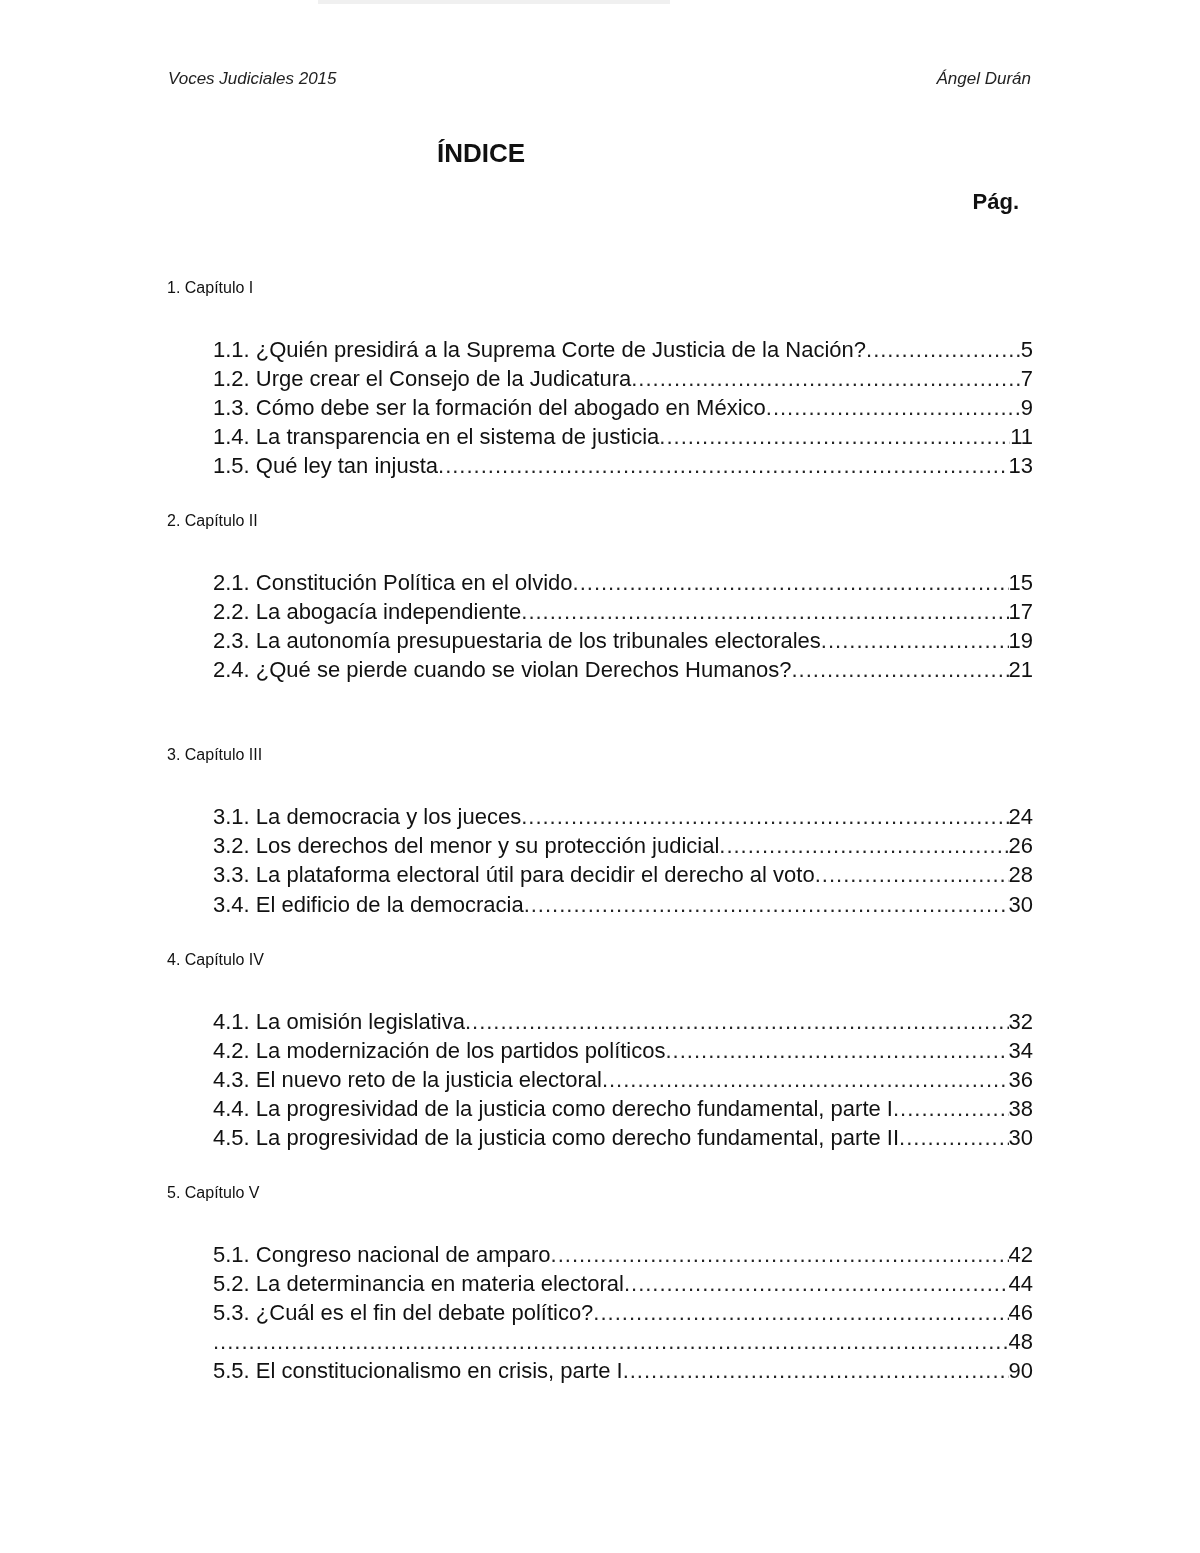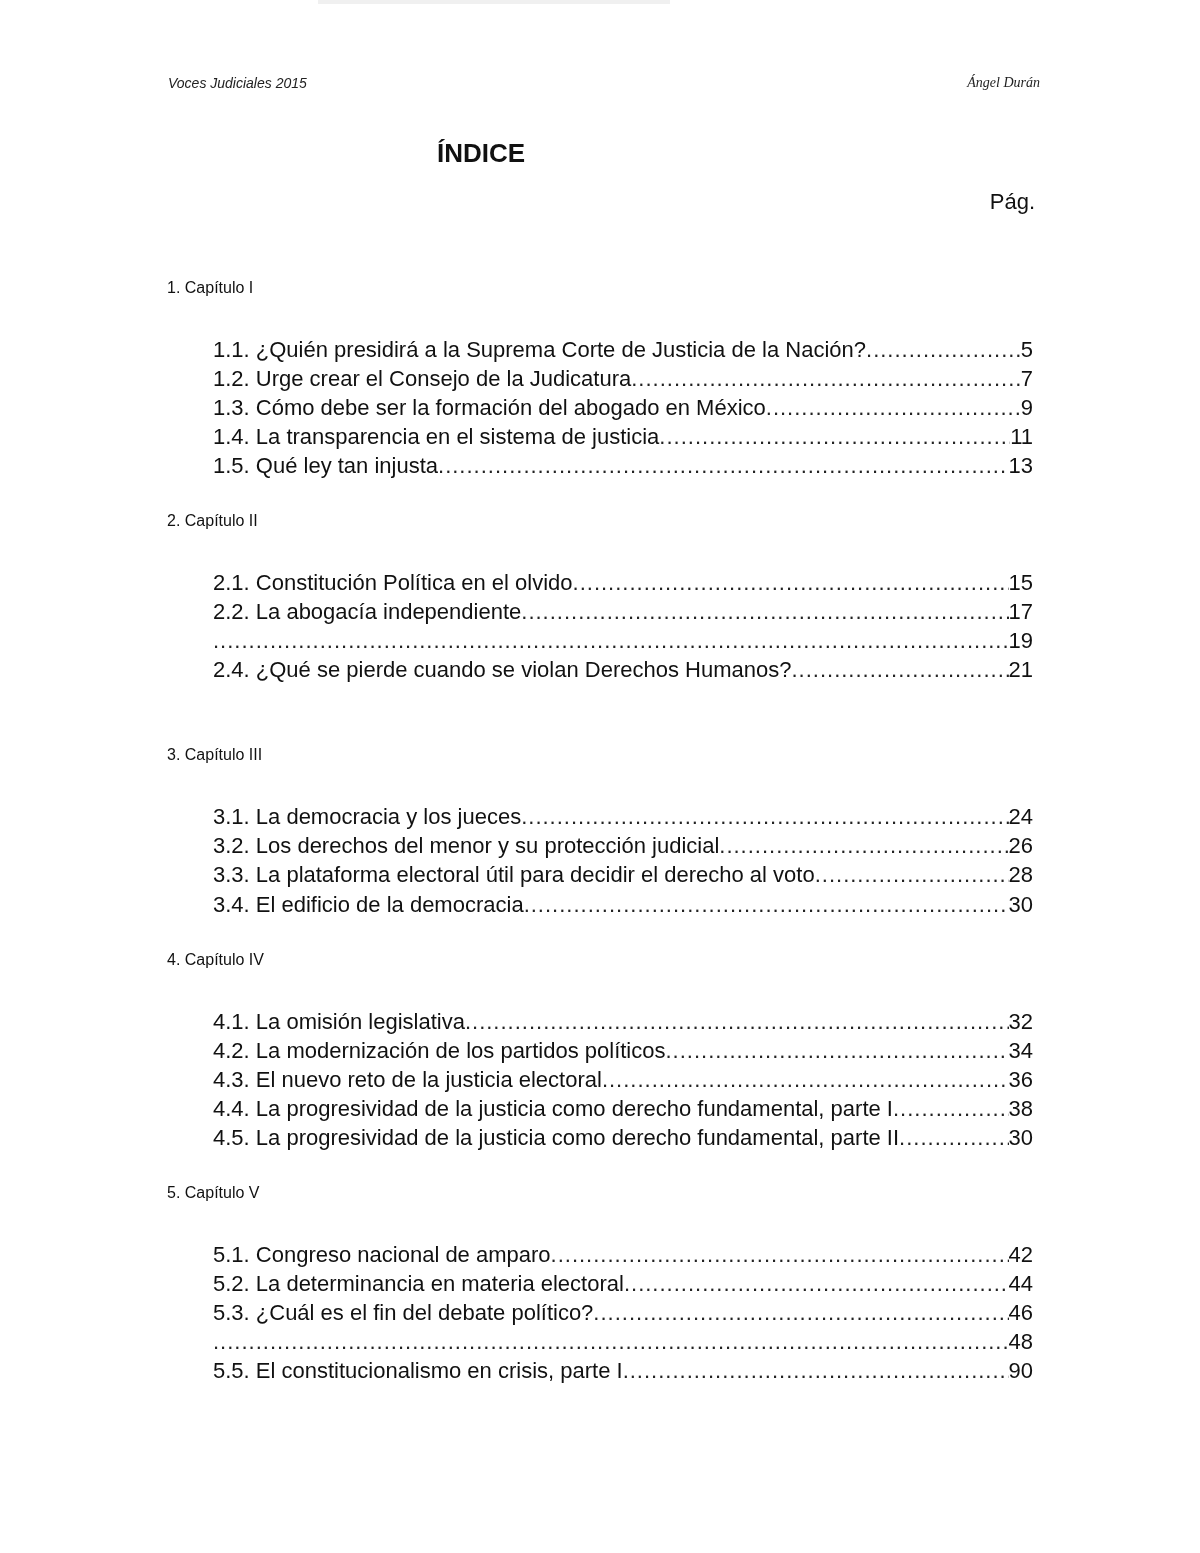--- a/index.html
+++ b/index.html
@@ -1,24 +1,24 @@
 <!DOCTYPE html>
 <html><head>
   <meta charset="utf-8">
   <style>
     html, body { margin: 0; padding: 0; background: #ffffff; }
     body { width: 1200px; height: 1553px; position: relative; overflow: hidden;
            font-family: "Liberation Sans", sans-serif; color: #111111; }
     .topbar { position: absolute; left: 318px; top: 0; width: 352px; height: 4px; background: #f0f0f0; }
-    .header-left, .header-right { position: absolute; top: 69px; font-style: italic; font-size: 14px; color: #222; margin-top: 6px; }
+    .header-left, .header-right { position: absolute; top: 69px; font-style: italic; font-size: 17px; color: #222; }
     .header-left { left: 168px; }
-    .header-right { right: 160px; font-family: Liberation Serif, serif; }
+    .header-right { right: 169px; }
     .title { position: absolute; top: 138px; left: 0; width: 962px; text-align: center;
              font-weight: bold; font-size: 26px; letter-spacing: 0px; }
-    .pag { position: absolute; top: 189px; right: 165px; font-size: 22px; }
+    .pag { position: absolute; top: 189px; right: 181px; font-size: 22px; font-weight: bold; }
     .toc { position: absolute; left: 0; top: 0; width: 1200px; }
     .chapter { position: absolute; left: 167px; font-size: 16px; white-space: nowrap; }
     .entry { position: absolute; left: 213px; width: 820px; height: 29px; font-size: 22px;
              display: flex; align-items: baseline; white-space: nowrap; }
     .entry .label { flex: 0 0 auto; text-align: right; }
     .entry .dots { flex: 1 1 auto; overflow: hidden; letter-spacing: 1px; color: #222; }
     .entry .dots::before { content: "..................................................................................................................................................................................."; }
     .entry .page { flex: 0 0 auto; }
   </style>
 </head>
@@ -66,20 +66,21 @@
       <span class="label">2.1. Constitución Política en el olvido</span>
       <span class="dots"></span>
       <span class="page">15</span>
     </div>
   <div class="entry" style="top:599px">
       <span class="label">2.2. La abogacía independiente</span>
       <span class="dots"></span>
       <span class="page">17</span>
     </div>
   <div class="entry" style="top:628px">
+      <span class="label">2.3. La autonomía presupuestaria de los tribunales electorales</span>
       <span class="dots"></span>
       <span class="page">19</span>
     </div>
   <div class="entry" style="top:657px">
       <span class="label">2.4. ¿Qué se pierde cuando se violan Derechos Humanos?</span>
       <span class="dots"></span>
       <span class="page">21</span>
     </div>
 
   <div class="chapter" style="top:746px">3. Capítulo III</div>

